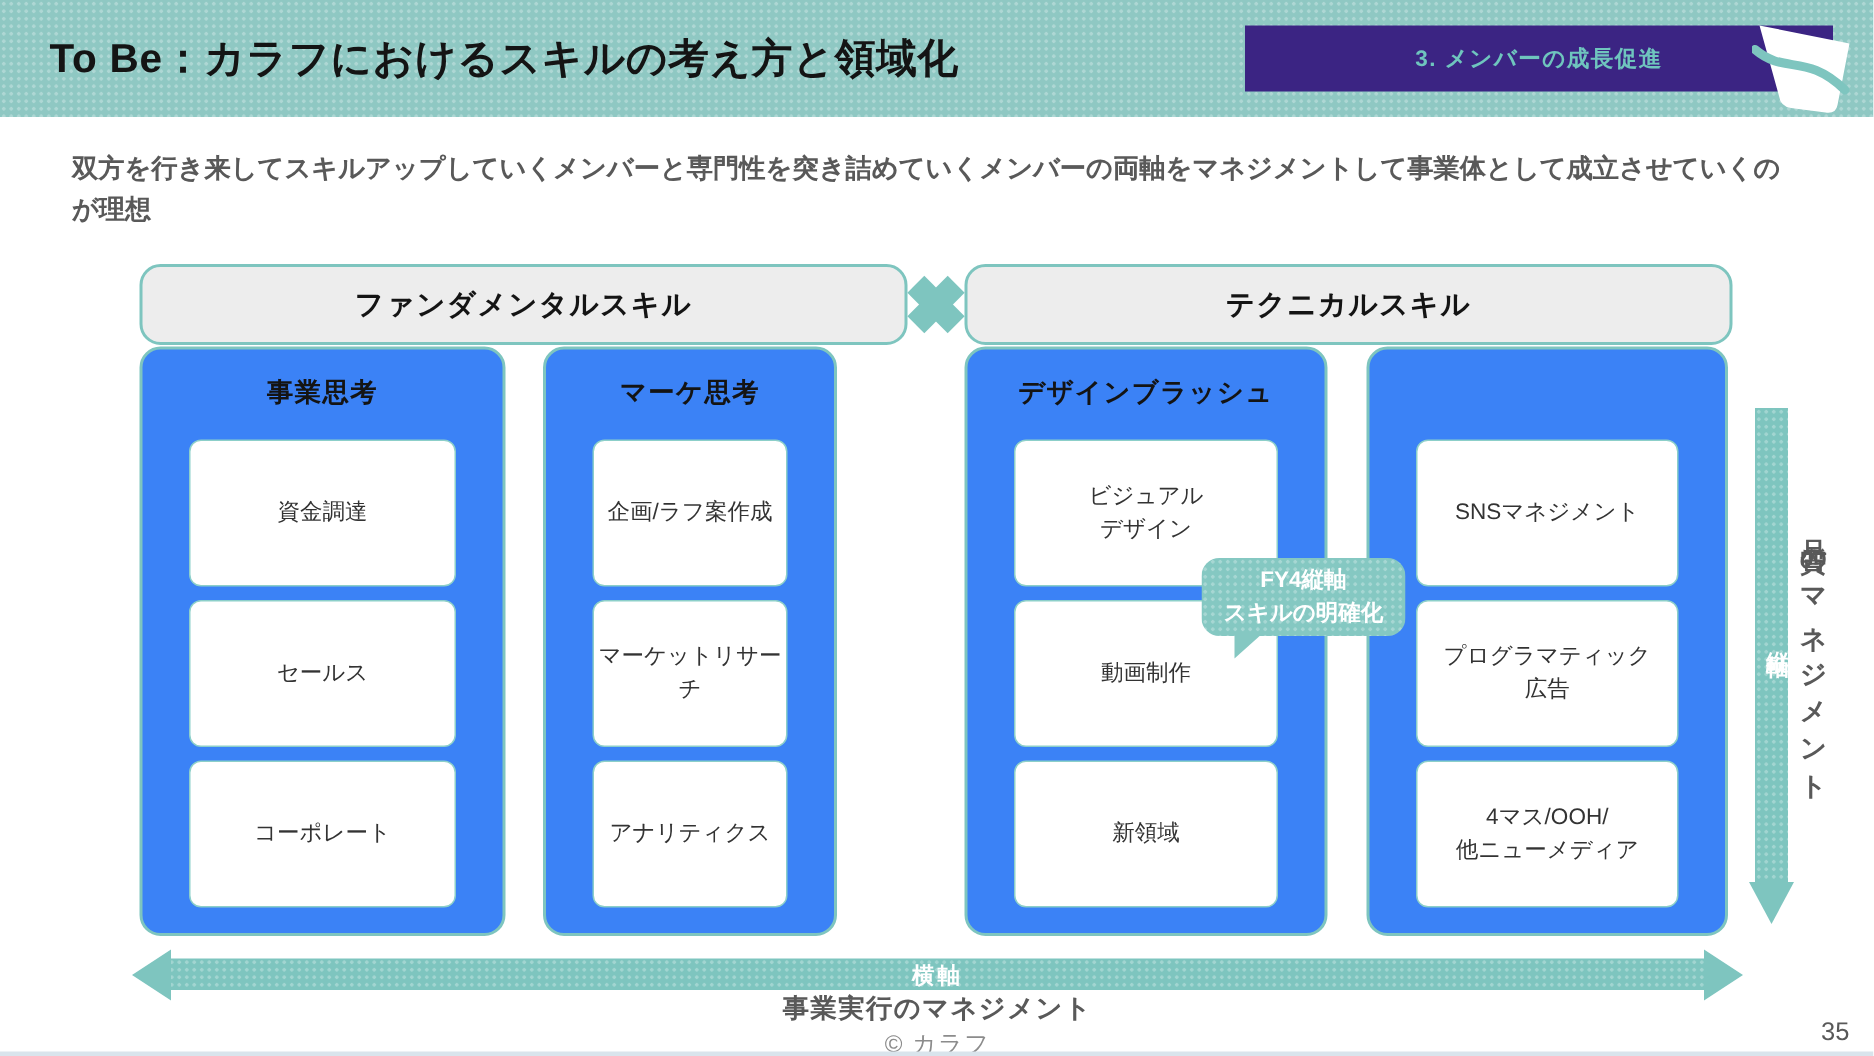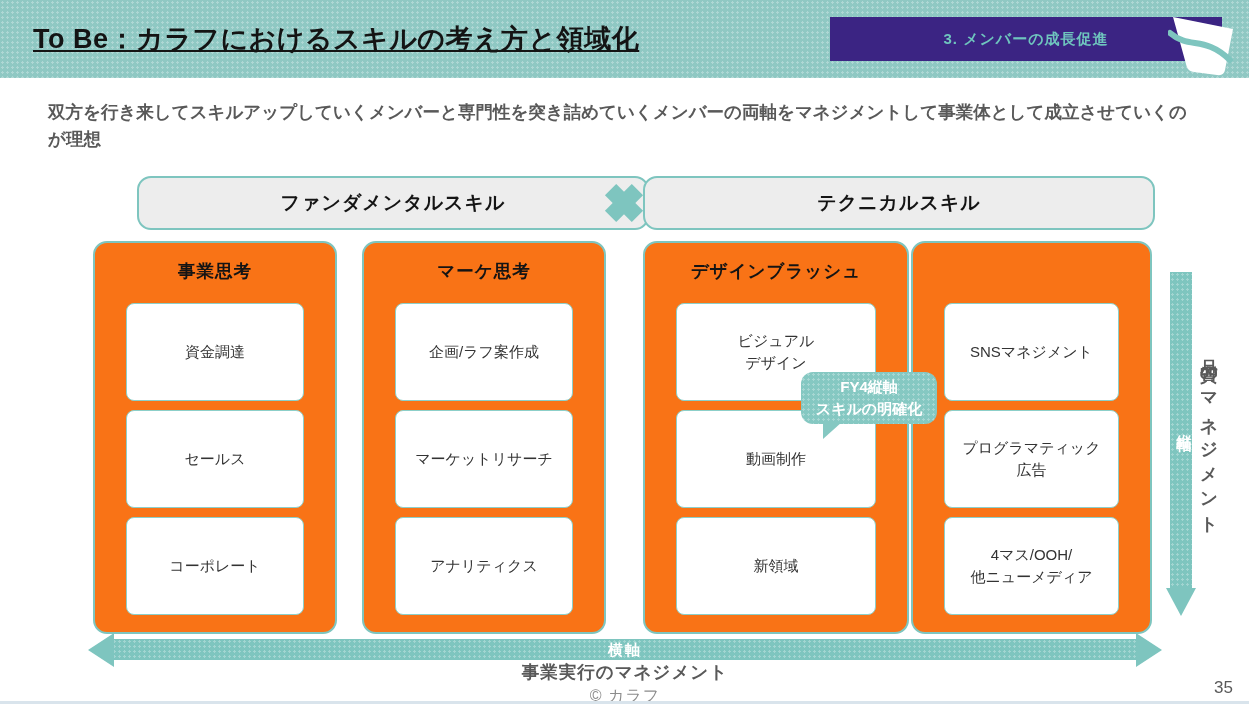--- a/index.html
+++ b/index.html
@@ -13,51 +13,51 @@
     background-image:radial-gradient(rgba(255,255,255,.28) 1px,transparent 1.3px);
     background-size:5px 5px;
   }
   
   .header{
     position:absolute;left:0;top:0;width:1249px;height:78px;
     background-color:#8FC8C3;
   }
   .slide-title{
     position:absolute;left:33px;top:0;height:78px;display:flex;align-items:center;
-    font-size:27px;font-weight:bold;color:#141414;letter-spacing:.5px;text-decoration:underline;
+    font-size:27px;font-weight:bold;color:#141414;letter-spacing:.5px;
   }
   .section-badge{
     position:absolute;left:830px;top:17px;width:392px;height:44px;
     background:#3B2483;display:flex;align-items:center;justify-content:center;
     font-size:15px;font-weight:bold;color:#6FC5BE;letter-spacing:1px;
   }
   .logo{position:absolute;left:1168px;top:12px;width:74px;height:72px;}
   
   .lead{
     position:absolute;left:48px;top:99px;width:1150px;
     font-size:17.5px;font-weight:bold;color:#595959;line-height:1.55;
   }
   
   .group-header{
     position:absolute;top:176px;width:512px;height:54px;box-sizing:border-box;
     background:#EDEDED;border:2px solid #7EC5BF;border-radius:14px;
     display:flex;align-items:center;justify-content:center;
     font-size:19px;font-weight:bold;color:#141414;letter-spacing:1px;
   }
-  .group-header.left{left:93px;margin-left:44px;}
+  .group-header.left{left:93px;}
   .group-header.right{left:643px;}
   .x-connector{position:absolute;left:603px;top:182px;width:42px;height:42px;z-index:2;}
   
   .col{
-    position:absolute;top:241px;height:393px;box-sizing:border-box;
-    background:#f97316;border:2px solid #7EC5BF;border-radius:14px;
+    position:absolute;top:231px;height:393px;box-sizing:border-box;
+    background:#3b82f6;border:2px solid #7EC5BF;border-radius:14px;
   }
   .col-1{left:93px;width:244px;}
-  .col-2{left:362px;width:244px;}
-  .col-3{left:643px;width:266px;}
+  .col-2{left:362px;width:196px;}
+  .col-3{left:643px;width:242px;}
   .col-4{left:911px;width:241px;}
   .col-title{
     position:absolute;left:0;right:0;top:16px;text-align:center;
     font-size:17.5px;font-weight:bold;color:#141414;letter-spacing:1px;
   }
   .items{
     position:absolute;left:31px;right:31px;top:60px;bottom:17px;
     display:flex;flex-direction:column;gap:9px;
   }
   .item{

